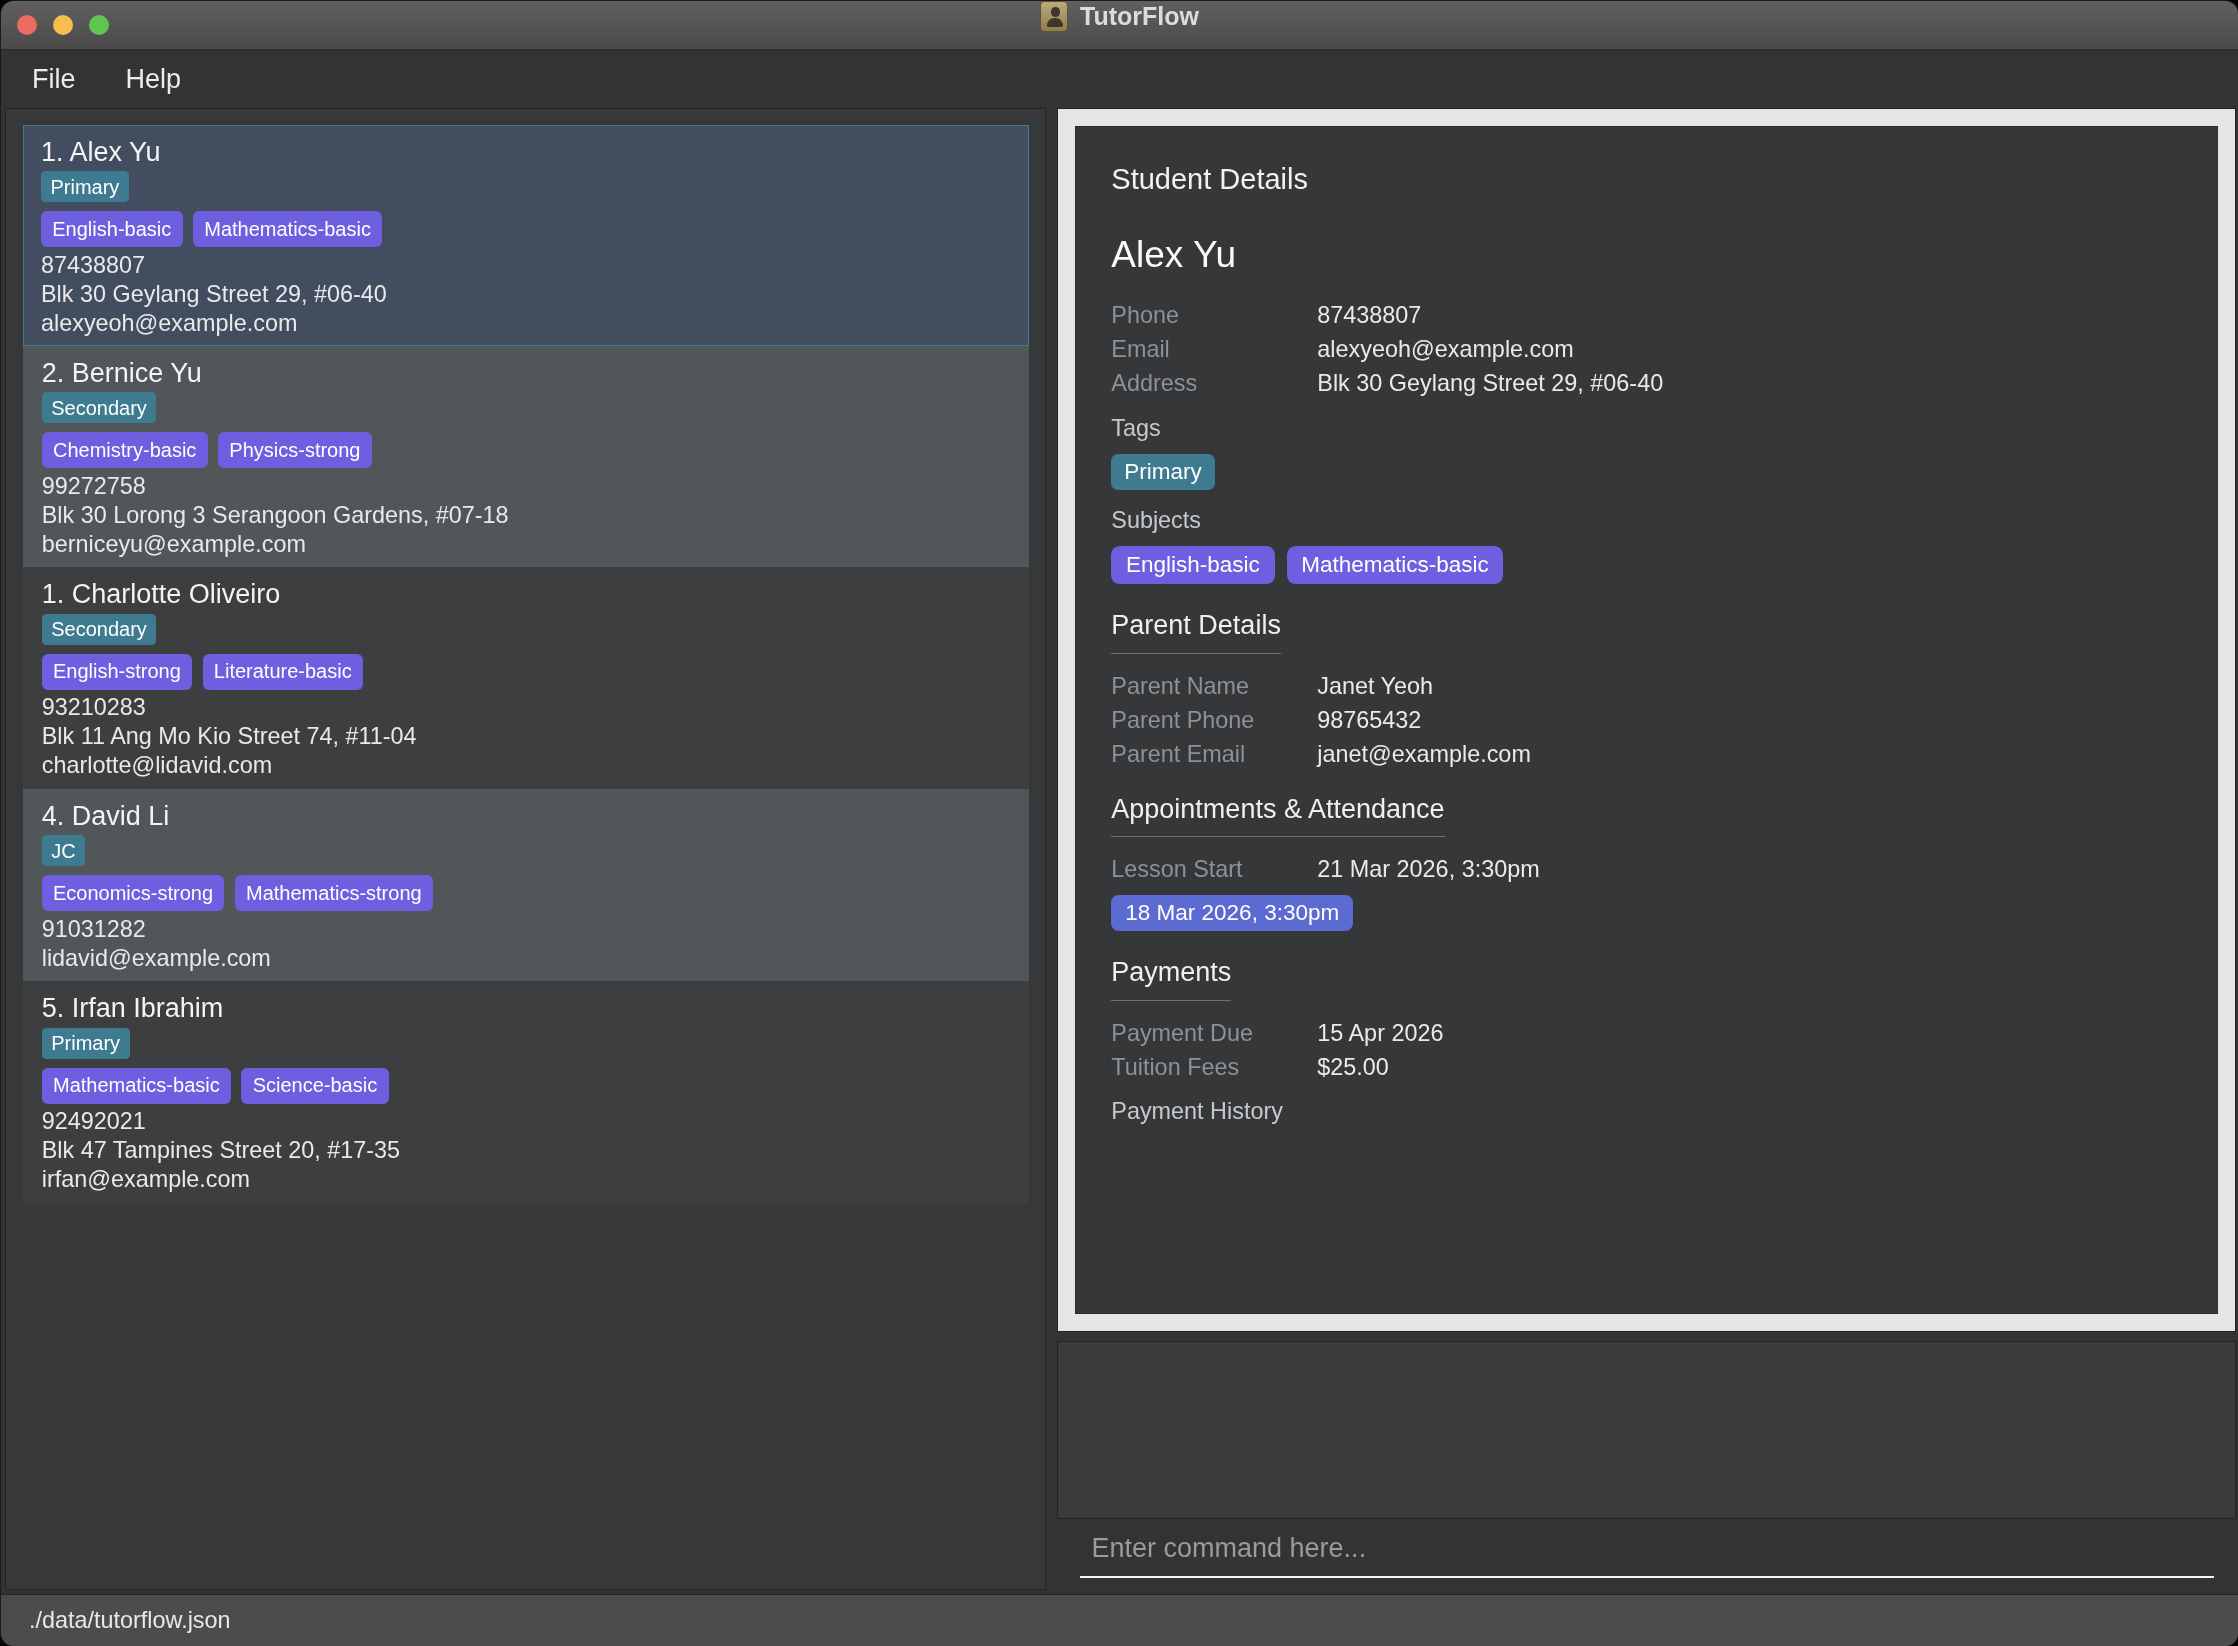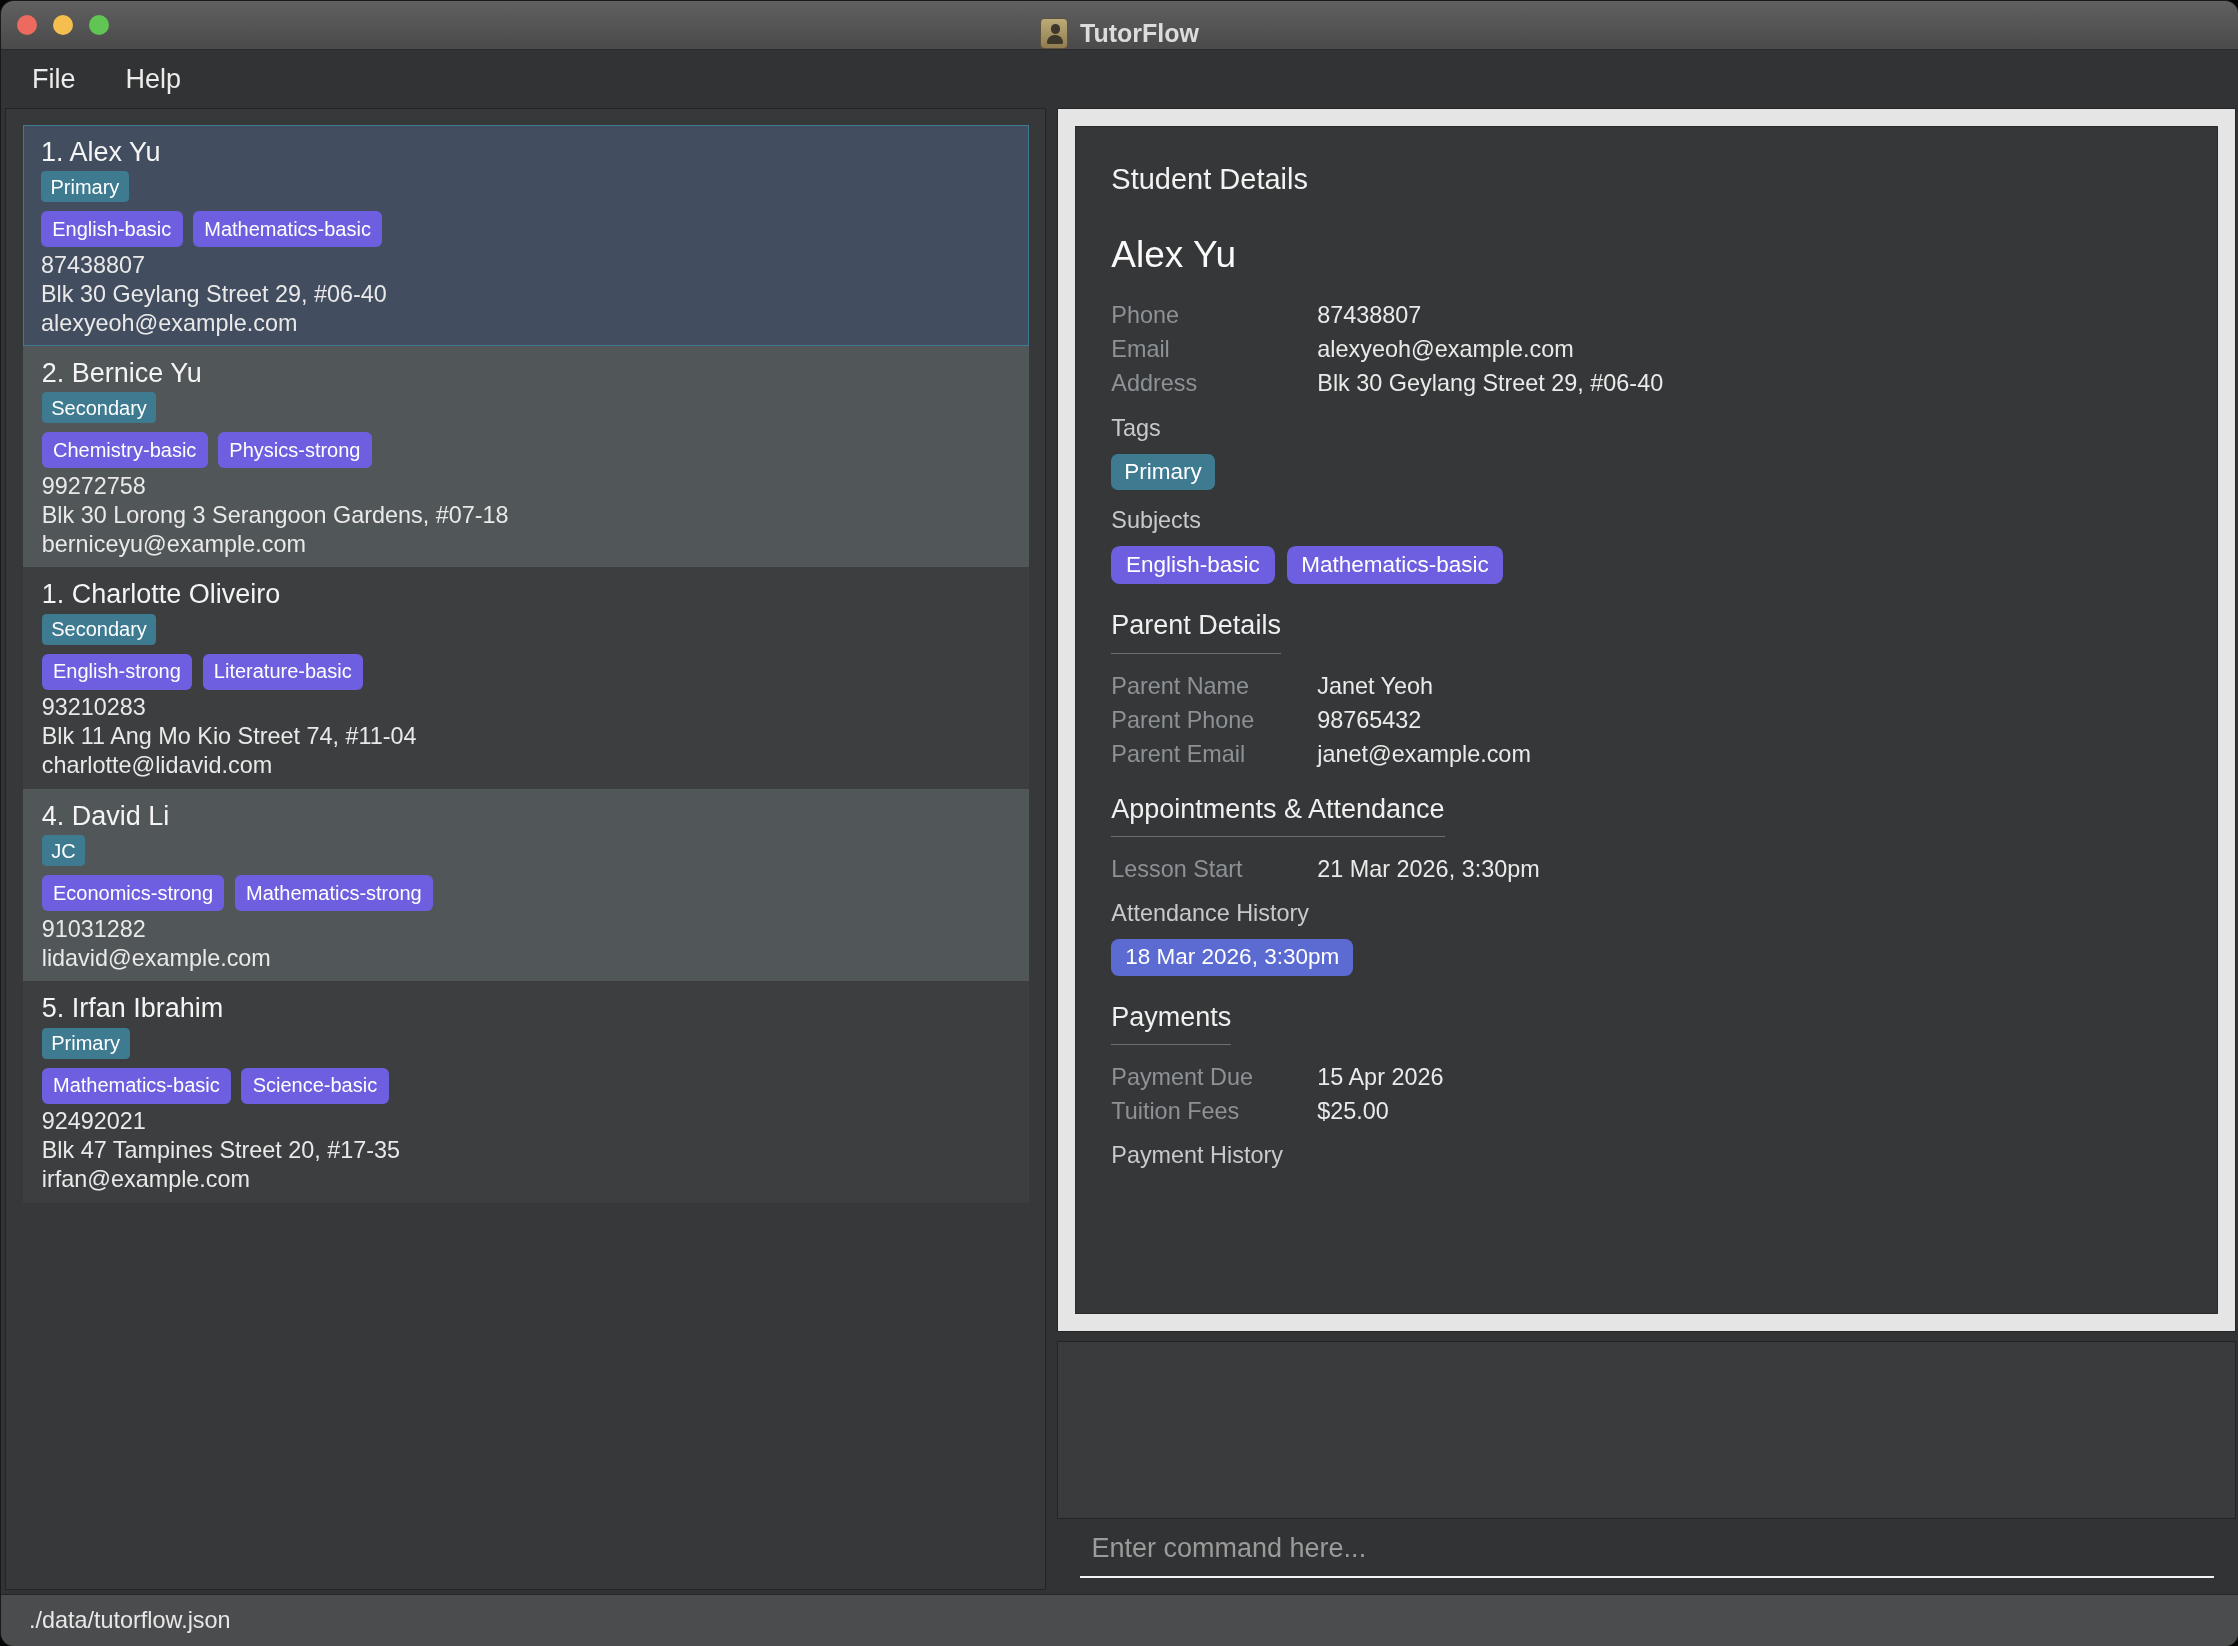--- a/index.html
+++ b/index.html
@@ -7,21 +7,21 @@
     --tag-teal:#3e7b91; --subject-purple:#6e5fe0; --history-blue:#5c6bd2;
   }
   *{box-sizing:border-box; margin:0; padding:0;}
   body{background:#060606; font-family:"Liberation Sans","DejaVu Sans",sans-serif;}
   .window{position:relative; width:2239px; height:1647px; background:#323334; border-radius:14px;
           overflow:hidden; border:0.9px solid #1a1a1a;}
 
   
   .titlebar{position:absolute; left:0; top:0; width:100%; height:49px;
             background:linear-gradient(#606060,#4a4a4a); border-bottom:0.9px solid #2a2a2a;
-            display:flex; align-items:flex-end; justify-content:center;}
+            display:flex; align-items:flex-start; justify-content:center;}
   .traffic{position:absolute; left:15.6px; top:0; height:100%; display:flex; align-items:center; gap:16.4px;}
   .tl{width:20px; height:20px; border-radius:50%; display:inline-block;}
   .title-group{display:flex; align-items:center; gap:12px;}
   .win-title{font-size:25px; font-weight:bold; color:#dcdcdc;}
 
   
   .menubar{position:absolute; left:0; top:50px; width:100%; height:57px; background:#323334;
            display:flex; align-items:center; gap:50px; padding-left:31px;}
   .menu-item{font-size:27px; color:#ececec; cursor:default;}
 
@@ -228,21 +228,20 @@
 
       <div>
         <div class="section-heading">Appointments &amp; Attendance</div>
       </div>
       <div class="section-rows">
           <div class="drow">
             <div class="dlabel">Lesson Start</div>
             <div class="dvalue">21 Mar 2026, 3:30pm</div>
           </div>
         </div>
-      <div class="sub-label">Attendance History</div>
       <div class="badge-row">
           <span class="badge history">18 Mar 2026, 3:30pm</span>
         </div>
 
       <div>
         <div class="section-heading">Payments</div>
       </div>
       <div class="section-rows">
           <div class="drow">
             <div class="dlabel">Payment Due</div>

